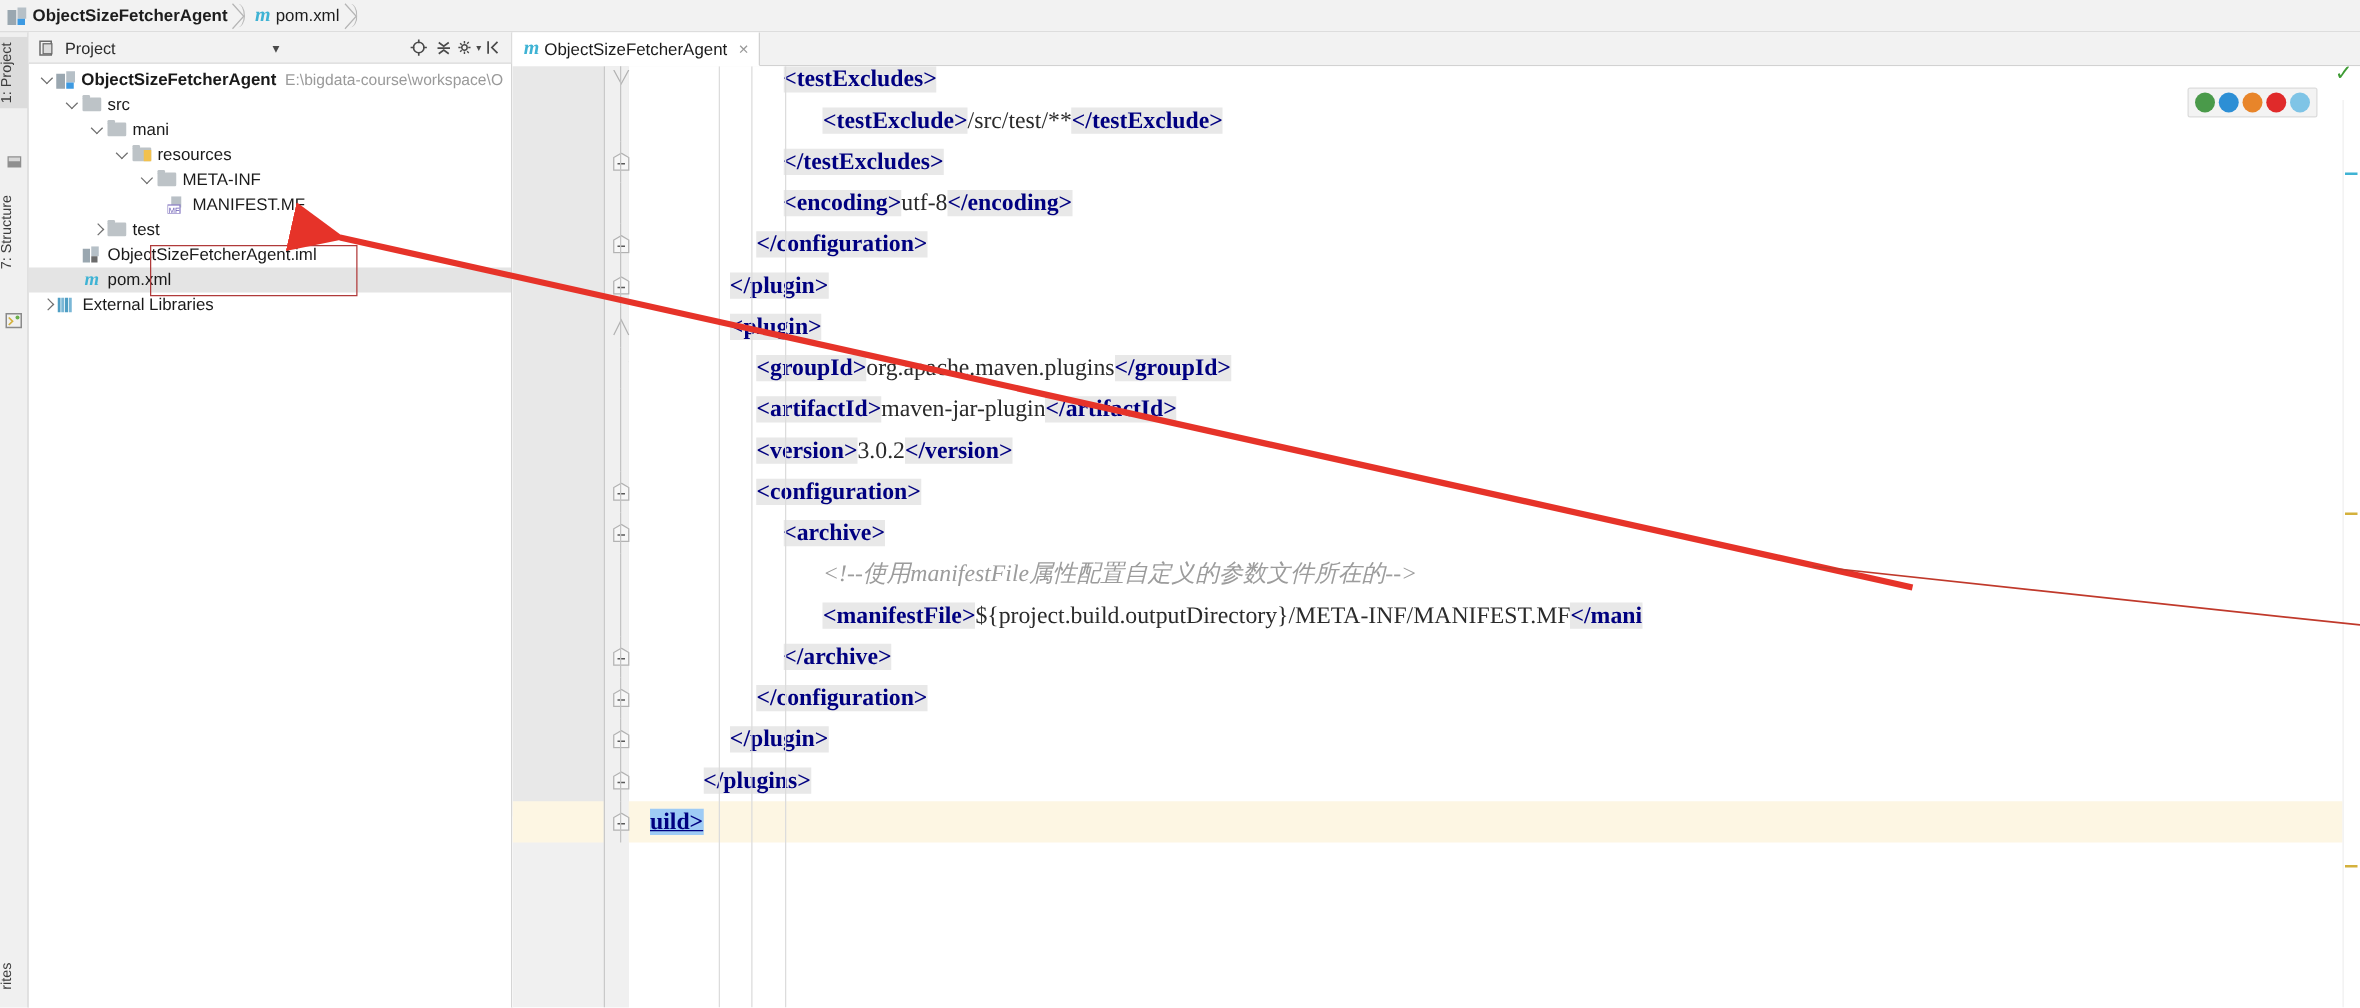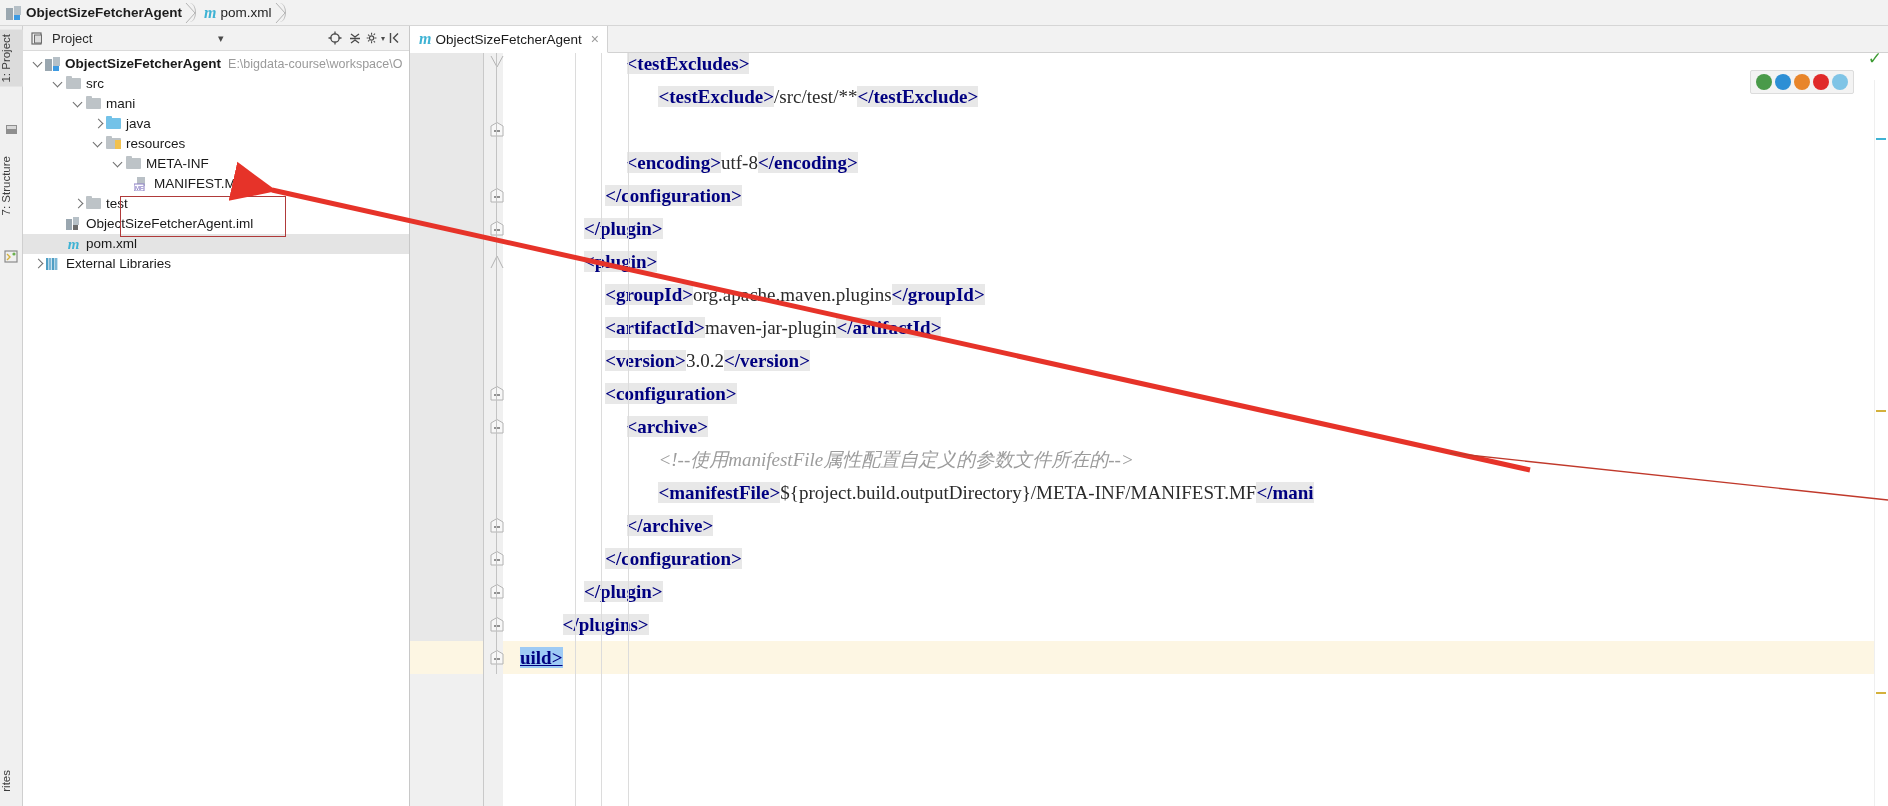--- a/index.html
+++ b/index.html
@@ -316,29 +316,20 @@
         <span class="twig">
           <span class="arrow down"></span>
         </span>
         <span class="ticon">
           <span class="f-grey"></span>
         </span>
         <span class="tlabel">mani</span>
       </div>
       <div class="trow" style="padding-left: 68px;">
         <span class="twig">
-          <span class="arrow"></span>
-        </span>
-        <span class="ticon">
-          <span class="f-grey f-blue"></span>
-        </span>
-        <span class="tlabel">java</span>
-      </div>
-      <div class="trow" style="padding-left: 68px;">
-        <span class="twig">
           <span class="arrow down"></span>
         </span>
         <span class="ticon">
           <span class="f-grey"></span>
           <span class="badge-src"></span>
         </span>
         <span class="tlabel">resources</span>
       </div>
       <div class="trow" style="padding-left: 88px;">
         <span class="twig">
@@ -503,20 +494,21 @@
         <div style="position: absolute; left: 12px; top: 555px; width: 1px; height: 33px; background: rgb(195, 195, 195);"></div>
         <div style="position: absolute; left: 6px; top: 597px; width: 14px; height: 15px;"><svg width="14" height="15" viewBox="0 0 14 15">
             <path d="M7 0.5 L13 4 L13 14 L1 14 L1 4 Z" fill="#f7f7f7" stroke="#b2b2b2" stroke-width="1"></path>
             <path d="M4 9 h6" stroke="#5a5a5a" stroke-width="1.3"></path>
           </svg></div>
         <div style="position: absolute; left: 12px; top: 588px; width: 1px; height: 33px; background: rgb(195, 195, 195);"></div>
       </div>
     <div id="code-lines">
         <div class="cline" style="top: -6px;"><span style="display: inline-block; width: 106.5px;"></span><span class="tag hl">&lt;testExcludes&gt;</span></div>
         <div class="cline" style="top: 27px;"><span style="display: inline-block; width: 138.45px;"></span><span class="tag hl">&lt;testExclude&gt;</span><span class="txt">/src/test/**</span><span class="tag hl">&lt;/testExclude&gt;</span></div>
+        <div class="cline" style="top: 60px;"><span style="display: inline-block; width: 106.5px;"></span><span class="tag hl">&lt;/testExcludes&gt;</span></div>
         <div class="cline" style="top: 93px;"><span style="display: inline-block; width: 106.5px;"></span><span class="tag hl">&lt;encoding&gt;</span><span class="txt">utf-8</span><span class="tag hl">&lt;/encoding&gt;</span></div>
         <div class="cline" style="top: 126px;"><span style="display: inline-block; width: 85.2px;"></span><span class="tag hl">&lt;/configuration&gt;</span></div>
         <div class="cline" style="top: 159px;"><span style="display: inline-block; width: 63.9px;"></span><span class="tag hl">&lt;/plugin&gt;</span></div>
         <div class="cline" style="top: 192px;"><span style="display: inline-block; width: 63.9px;"></span><span class="tag hl">&lt;plugin&gt;</span></div>
         <div class="cline" style="top: 225px;"><span style="display: inline-block; width: 85.2px;"></span><span class="tag hl">&lt;groupId&gt;</span><span class="txt">org.apache.maven.plugins</span><span class="tag hl">&lt;/groupId&gt;</span></div>
         <div class="cline" style="top: 258px;"><span style="display: inline-block; width: 85.2px;"></span><span class="tag hl">&lt;artifactId&gt;</span><span class="txt">maven-jar-plugin</span><span class="tag hl">&lt;/artifactId&gt;</span></div>
         <div class="cline" style="top: 291px;"><span style="display: inline-block; width: 85.2px;"></span><span class="tag hl">&lt;version&gt;</span><span class="txt">3.0.2</span><span class="tag hl">&lt;/version&gt;</span></div>
         <div class="cline" style="top: 324px;"><span style="display: inline-block; width: 85.2px;"></span><span class="tag hl">&lt;configuration&gt;</span></div>
         <div class="cline" style="top: 357px;"><span style="display: inline-block; width: 106.5px;"></span><span class="tag hl">&lt;archive&gt;</span></div>
         <div class="cline" style="top: 390px;"><span style="display: inline-block; width: 138.45px;"></span><span class="cmt">&lt;!--使用manifestFile属性配置自定义的参数文件所在的--&gt;</span></div>

